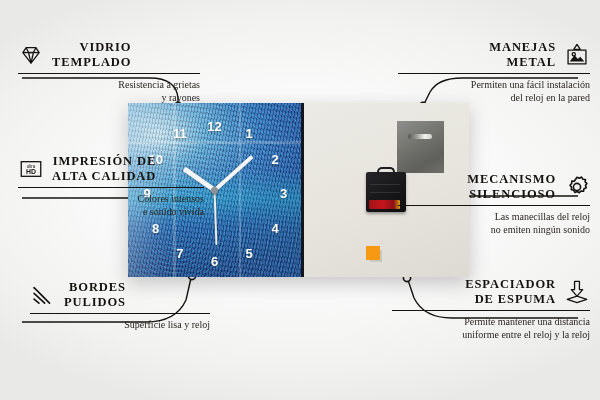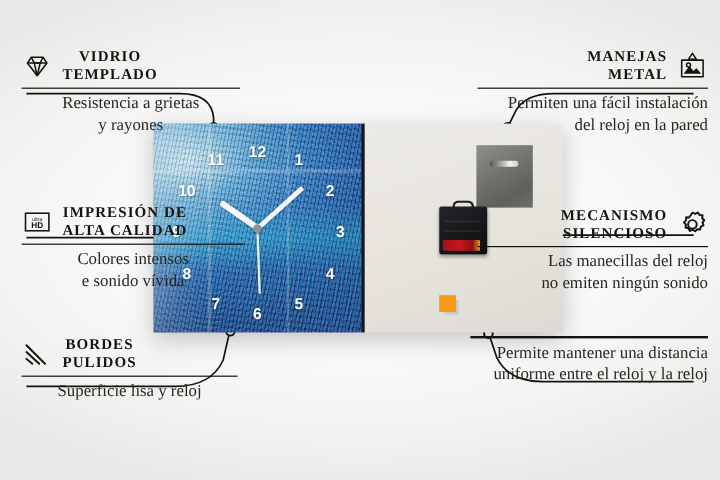--- a/index.html
+++ b/index.html
@@ -145,35 +145,35 @@
     line-height: 1.18;
     white-space: pre-line;
   }
   .co-rule {
     height: 1.5px;
     background: #15130f;
     margin: 3px 0 4px 0;
   }
   .co-desc {
     font-family: "Liberation Serif", serif;
-    font-size: 14px;
+    font-size: 10px;
     color: #2a2722;
     line-height: 1.32;
     white-space: pre-line;
   }
-  .co-left .co-title, .co-left .co-desc { text-align: center; }
+  .co-left .co-title, .co-left .co-desc { text-align: right; }
   .co-right { text-align: right; }
   .co-right .co-head { flex-direction: row; justify-content: flex-end; }
   .co-right .co-title, .co-right .co-desc { text-align: right; }
   .ico { width: 26px; height: 26px; flex: 0 0 26px; color: #15130f; }
   .ico svg { display: block; width: 100%; height: 100%; }
   
   #co-vidrio     { left: 18px;  top: 40px;  width: 182px; }
-  #co-impresion  { left: 18px;  top: 170px; width: 186px; }
-  #co-bordes     { left: 18px;  top: 280px; width: 180px; }
+  #co-impresion  { left: 18px;  top: 154px; width: 186px; }
+  #co-bordes     { left: 30px;  top: 280px; width: 180px; }
   #co-manejas    { right: 10px; top: 40px;  width: 192px; }
   #co-mecanismo  { right: 10px; top: 172px; width: 192px; }
   #co-espaciador { right: 10px; top: 277px; width: 198px; }
   #lines { position: absolute; left: 0; top: 0; width: 600px; height: 400px; pointer-events: none; }
 </style>
 </head>
 <body>
 
 <div id="stage">
 
@@ -318,18 +318,28 @@
           <circle cx="12" cy="15" r="2"></circle>
         </svg>
       </span>
     </div>
     <div class="co-rule"></div>
     <div class="co-desc">Permiten una fácil instalación
 del reloj en la pared</div>
   </div>
 
   <div class="callout co-right" id="co-espaciador">
+    <div class="co-head">
+      <div class="co-title">ESPACIADOR
+DE ESPUMA</div>
+      <span class="ico">
+        <svg viewBox="0 0 32 32" fill="none" stroke="#15130f" stroke-width="1.6" stroke-linejoin="round">
+          <path d="M13 3 H19 V13 H23 L16 21 L9 13 H13 Z"></path>
+          <path d="M16 21 L4 25 L16 29 L28 25 Z"></path>
+        </svg>
+      </span>
+    </div>
     <div class="co-rule"></div>
     <div class="co-desc">Permite mantener una distancia
 uniforme entre el reloj y la reloj</div>
   </div>
 
 </div>
 
 </body></html>

